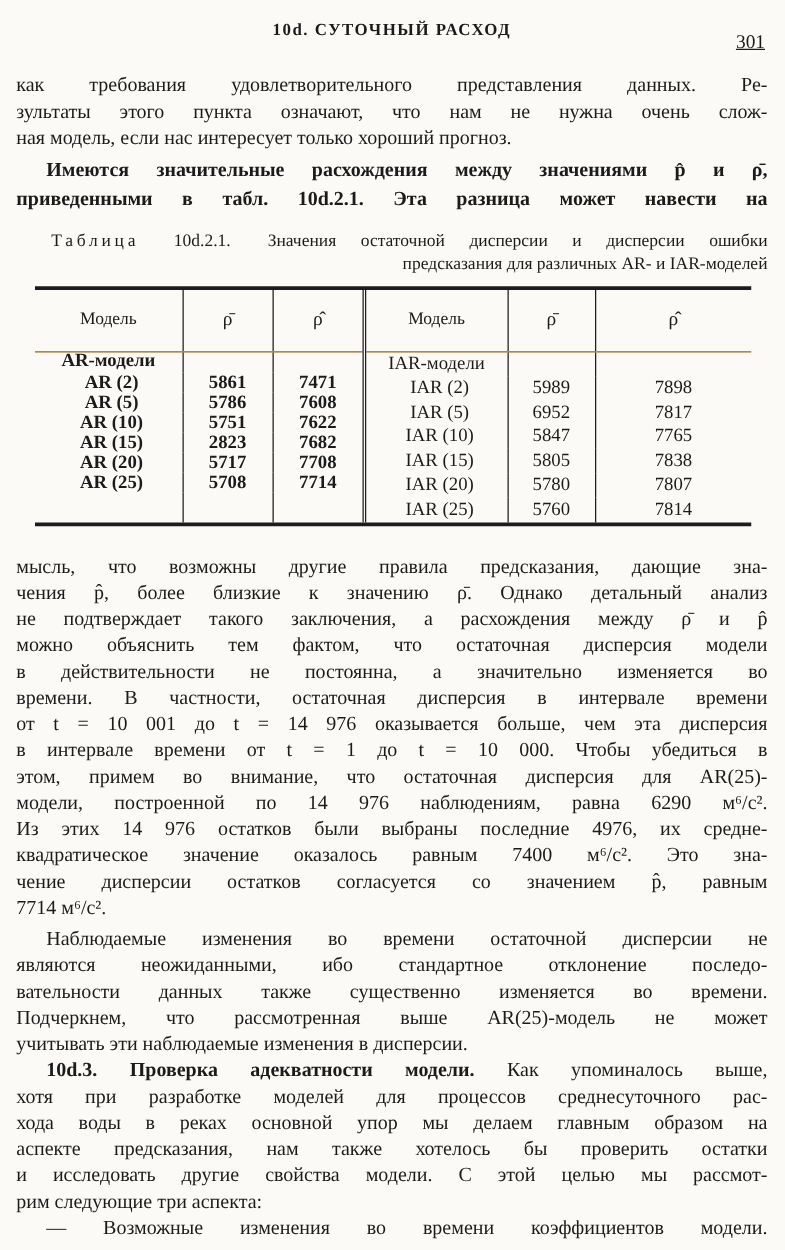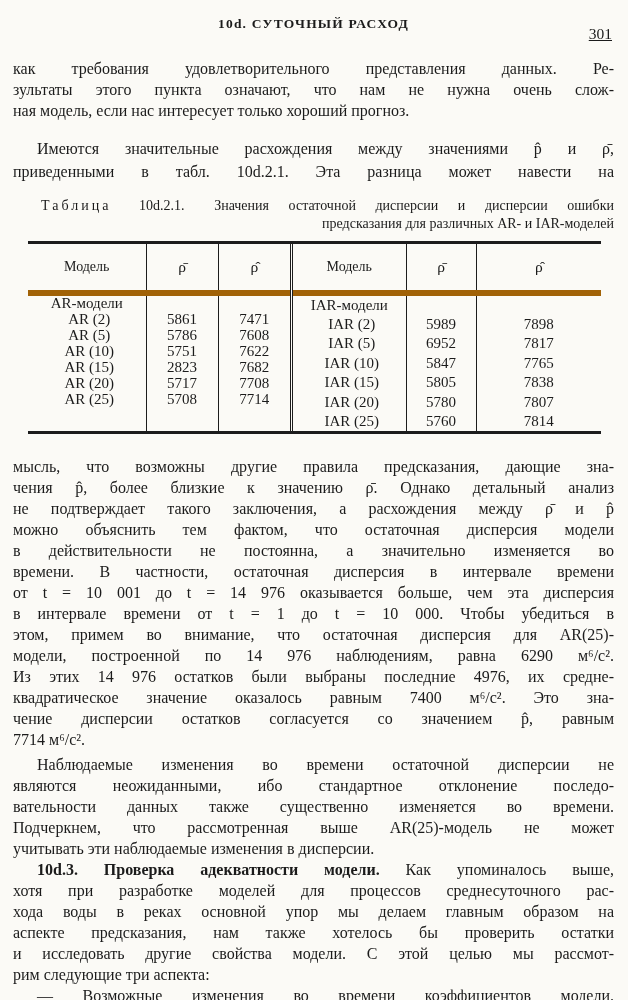--- a/index.html
+++ b/index.html
@@ -30,21 +30,21 @@
   .para { margin: 0; }
   .ln {
     text-align: justify;
     text-align-last: justify;
     line-height: 21px;
     white-space: normal;
   }
   .last { text-align-last: left; }
   .ind { padding-left: 24px; }
   .p2 .ln { line-height: 23px; }
-  .p2 { margin-top: 16px; }
+  .p2 { margin-top: 4px; font-weight: bold; }
   .p3 { margin-top: 22px; }
   .p4 { margin-top: 4px; }
   .b { font-weight: bold; }
 
   .caption {
     margin: 14px 0 0 6px;
     font-size: 14px;
     line-height: 18px;
   }
   .cap-l1 { text-align: justify; text-align-last: justify; padding-left: 22px; }
@@ -66,37 +66,37 @@
     border-collapse: collapse;
     width: 100%;
     height: 100%;
     font-size: 15px;
     color: #1b1b1b;
   }
   .tbl th, .tbl td { padding: 0; }
   .tbl th:nth-child(2), .tbl td:nth-child(2),
   .tbl th:nth-child(3), .tbl td:nth-child(3) { border-left: 1px solid #1c1c1c; }
   .tbl thead th {
-    border-bottom: 6px solid #a16207;
+    border-bottom: 1px solid #a16207;
     height: 49px;
     font-weight: normal;
     text-align: center;
     vertical-align: middle;
     font-size: 14px;
   }
   .tbl thead th.sym { font-size: 15.5px; }
   .tbl tbody td { vertical-align: middle; }
   .tbl td.m { text-align: center; padding-left: 5px; }
   .tbl td.n { text-align: center; }
   .tbl tr.grp td { text-align: center; font-size: 15px; }
   .lhalf tbody tr { height: 16px; }
   .lhalf tbody tr.grp { height: 17px; }
   .lhalf tbody tr.fill { height: auto; }
   .rhalf tbody tr { height: 19.5px; }
-  .lhalf .tbl tbody td { line-height: 15px; }
+  .lhalf .tbl tbody td { line-height: 15px; font-weight: bold; }
   .rhalf .tbl tbody td { line-height: 18px; }
 </style>
 </head>
 <body>
 
 <div class="page">
 
   <div class="runhead-row">
     <div class="runhead">10d. СУТОЧНЫЙ РАСХОД</div>
     <div class="pagenum">301</div>

